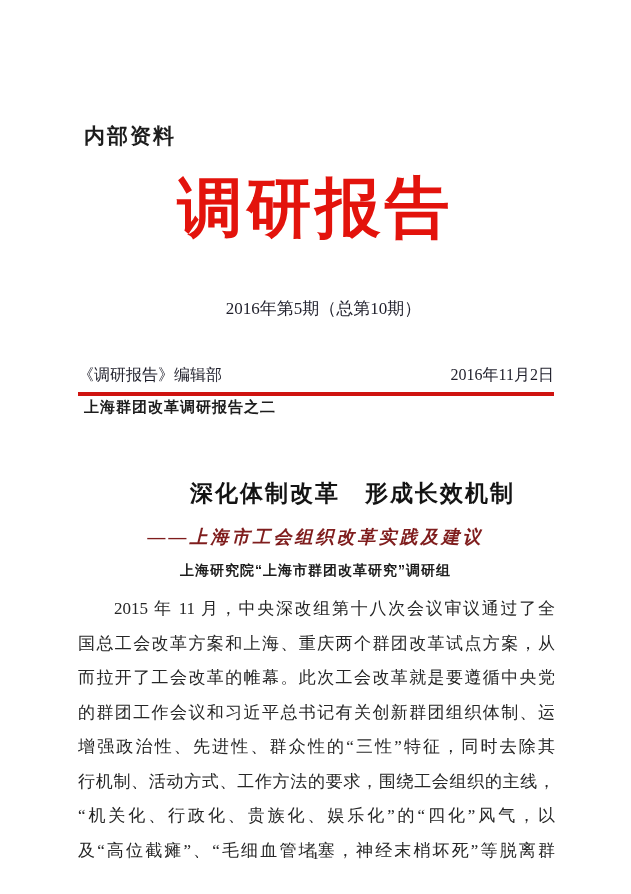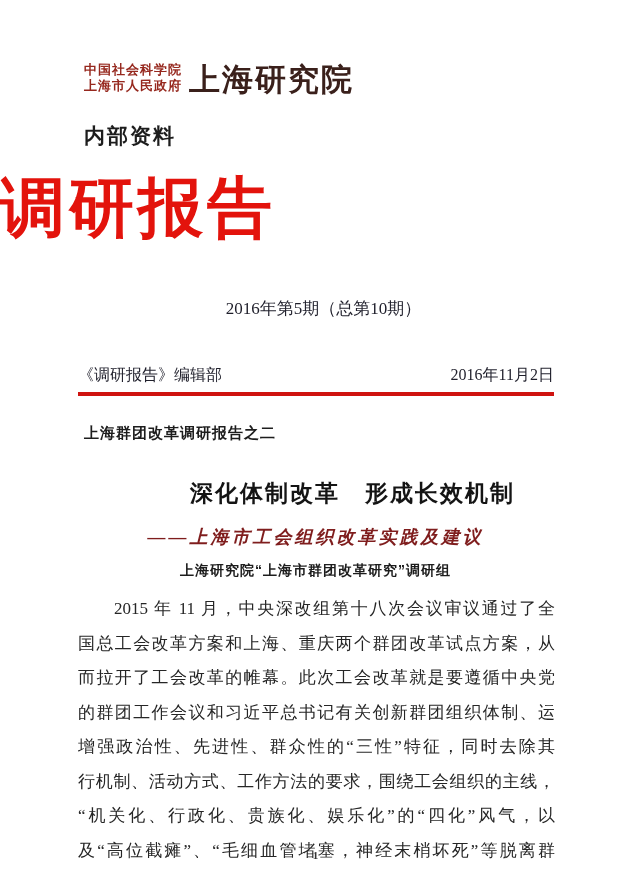--- a/index.html
+++ b/index.html
@@ -26,40 +26,40 @@
     color:#3a201b; letter-spacing:2px; margin-left:7px; white-space:nowrap;
   }
   .classification {
     position:absolute; left:84px; top:122px;
     font-family:"Liberation Sans","DejaVu Sans",sans-serif;
     font-size:21px; font-weight:bold; color:#1d1d1d; letter-spacing:2px;
   }
   
   .big-title {
     position:absolute; top:168px; left:0; width:100%;
-    text-align:left;
+    text-align:center;
     font-size:65px; line-height:1.25; font-weight:bold;
     color:#e3130c; letter-spacing:4px;
   }
   .issue-line {
     position:absolute; top:297px; left:8px; width:100%;
     text-align:center; font-size:17px; color:#1f1f2b;
   }
   .editor-row {
     position:absolute; top:365px; left:78px; right:77px;
     display:flex; justify-content:space-between;
     font-size:16px; color:#1f1f2b;align-items:center;
   }
   .red-rule {
     position:absolute; top:392px; left:78px; right:77px;
     height:4px; background:#cf1310;
   }
   
   .series-line {
-    position:absolute; top:424px; left:84px;
+    position:absolute; top:398px; left:84px;
     font-family:"Liberation Sans","DejaVu Sans",sans-serif;
     font-size:15px; font-weight:bold; color:#1d1d1d; letter-spacing:1px;
   }
   .main-title {
     position:absolute; top:478px; left:0; width:100%;
     text-align:center; font-size:23px; font-weight:bold;
     color:#141414; letter-spacing:2px;margin-left:37px;
   }
   .sub-title {
     position:absolute; top:525px; left:0; width:100%;
@@ -87,27 +87,20 @@
   .page-number {
     position:absolute; top:849px; left:0; width:100%;
     text-align:center; font-size:11px; font-weight:bold; color:#333333;
   }
 </style>
 </head>
 <body>
 
 <div class="page">
 
-  <div class="letterhead">
-    <div class="letterhead-small">
-      <div>中国社会科学院</div>
-      <div>上海市人民政府</div>
-    </div>
-    <div class="letterhead-name">上海研究院</div>
-  </div>
 
   <div class="classification">内部资料</div>
 
   <div class="big-title">调研报告</div>
 
   <div class="issue-line">2016年第5期（总第10期）</div>
 
   <div class="editor-row">
     <span>《调研报告》编辑部</span>
     <span>2016年11月2日</span>

